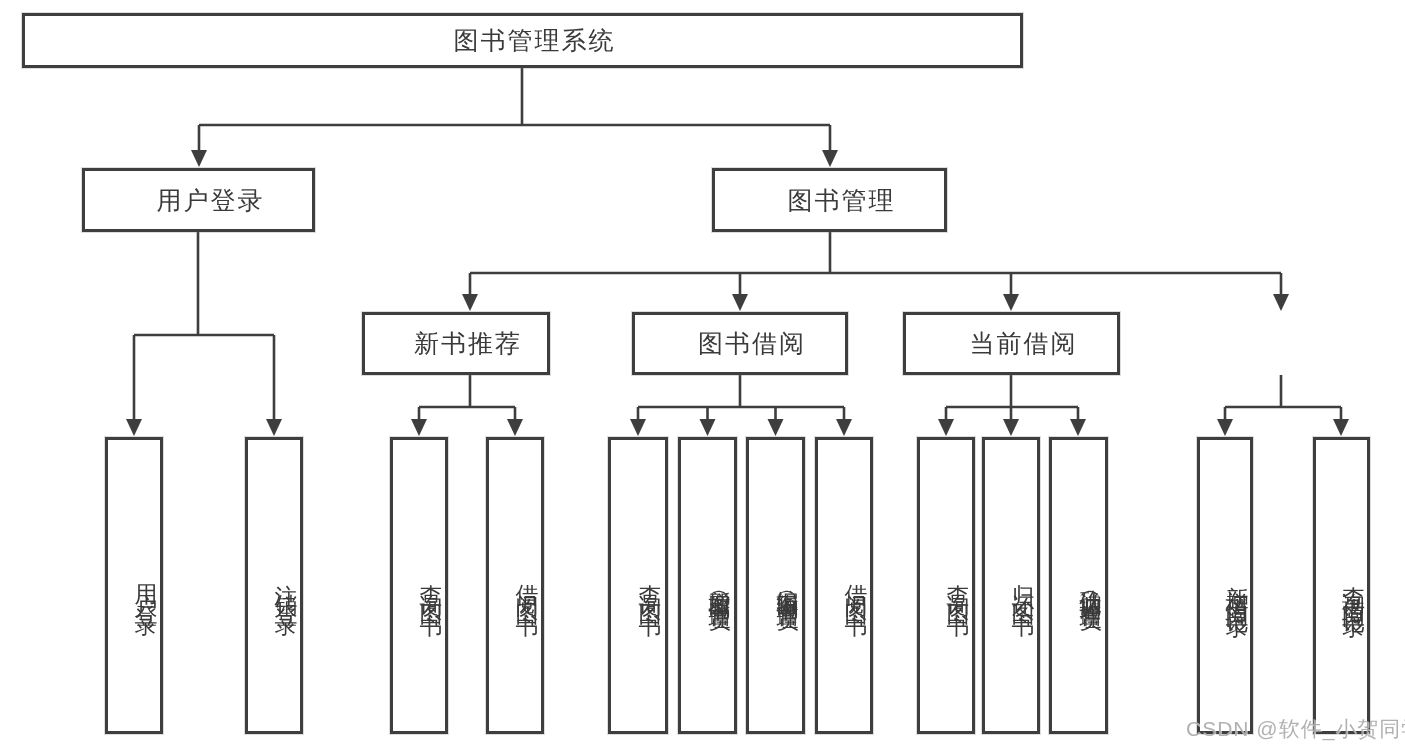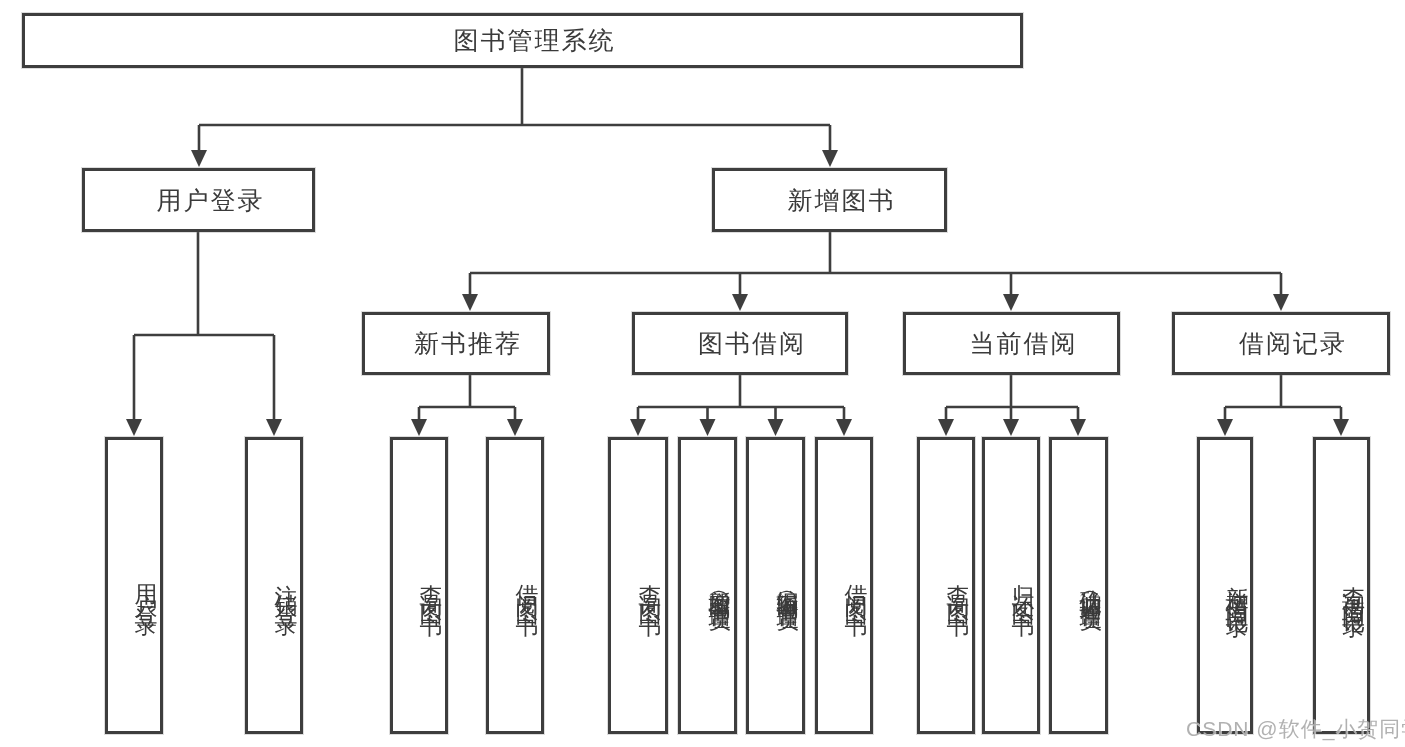--- a/index.html
+++ b/index.html
@@ -63,34 +63,31 @@
   </svg>
 
   <div class="node" style="left:22px;top:13px;width:1001px;height:55px">
     <span class="hlabel">图书管理系统</span>
   </div>
 
   <div class="node" style="left:82px;top:168px;width:233px;height:64px">
     <span class="hlabel">用户登录</span>
   </div>
   <div class="node" style="left:712px;top:168px;width:235px;height:64px">
-    <span class="hlabel">新增图书</span>
+    <span class="hlabel">图书管理</span>
   </div>
 
   <div class="node" style="left:362px;top:312px;width:188px;height:63px">
     <span class="hlabel">新书推荐</span>
   </div>
   <div class="node" style="left:632px;top:312px;width:216px;height:63px">
     <span class="hlabel">图书借阅</span>
   </div>
   <div class="node" style="left:903px;top:312px;width:217px;height:63px">
     <span class="hlabel">当前借阅</span>
-  </div>
-  <div class="node" style="left:1172px;top:312px;width:218px;height:63px">
-    <span class="hlabel">借阅记录</span>
   </div>
 
   <div class="node" style="left:105px;top:437px;width:58px;height:297px">
     <span class="vtext">用户登录</span>
   </div>
   <div class="node" style="left:245px;top:437px;width:58px;height:297px">
     <span class="vtext">注销登录</span>
   </div>
 
   <div class="node" style="left:390px;top:437px;width:58px;height:297px">

